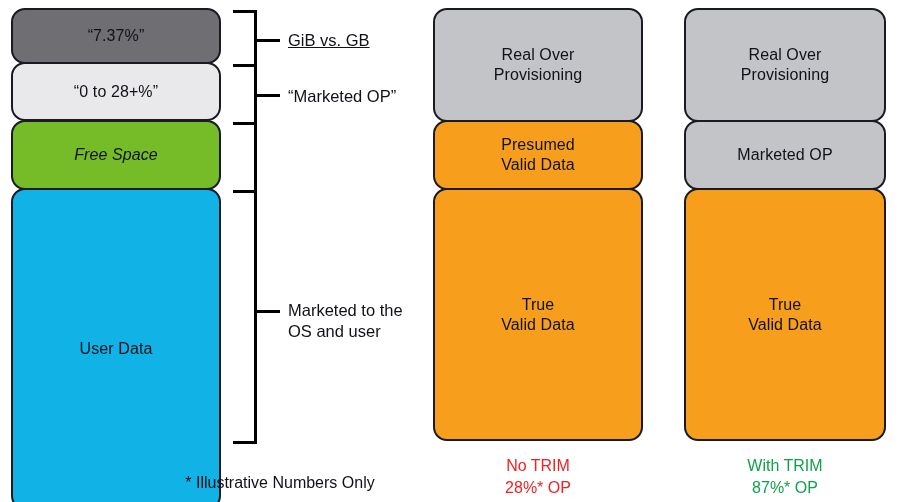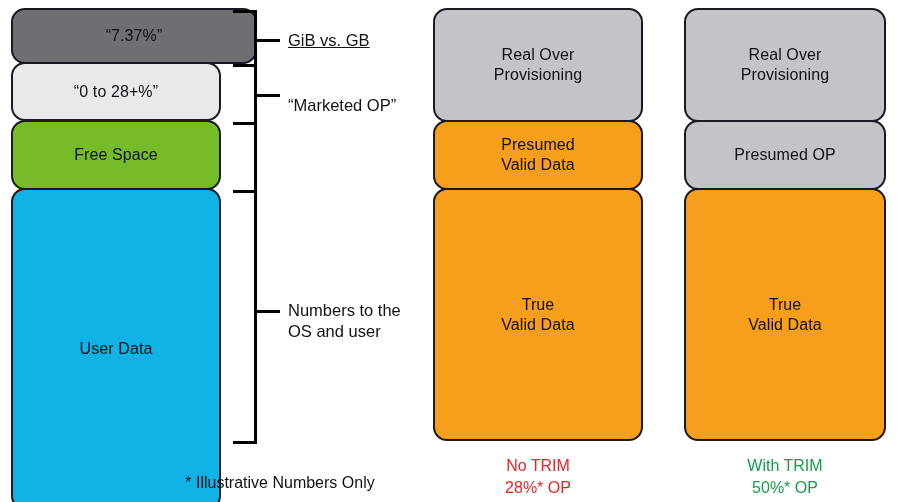--- a/index.html
+++ b/index.html
@@ -82,29 +82,29 @@
     white-space: nowrap;
   }
 </style>
 </head>
 <body>
 
 <div id="stage">
 
   <div>
 
-    <div class="seg" style="left:11px; top:8px; width:246px; height:56px; background:#6e6e73;">
+    <div class="seg" style="left:11px; top:8px; width:210px; height:56px; background:#6e6e73;">
       <span class="lbl">“7.37%”</span>
     </div>
 
     <div class="seg" style="left:11px; top:62px; width:210px; height:59px; background:#e9e9eb;">
       <span class="lbl">“0 to 28+%”</span>
     </div>
 
-    <div class="seg" style="left:11px; top:120px; width:210px; height:70px; background:#76bc29;">
+    <div class="seg" style="left:11px; top:120px; width:210px; height:70px; background:#76bc29;font-style:italic;">
       <span class="lbl">Free Space</span>
     </div>
 
     <div class="seg" style="left:11px; top:188px; width:210px; height:322px; background:#11b2e6;">
       <span class="lbl">User Data</span>
     </div>
   </div>
 
   <div>
     <div class="bracket-spine" style="left:254px; top:10px; height:434px;"></div>
@@ -114,23 +114,23 @@
     <div class="tick" style="left:233px; top:122px; width:24px;"></div>
     <div class="tick" style="left:233px; top:190px; width:24px;"></div>
     <div class="tick" style="left:233px; top:441px; width:24px;"></div>
 
     <div class="tick" style="left:256px; top:39px;  width:24px;"></div>
     <div class="tick" style="left:256px; top:94px;  width:24px;"></div>
     <div class="tick" style="left:256px; top:310px; width:24px;"></div>
 
     <div class="bracket-label" style="left:288px; top:30px;text-decoration:underline;">GiB vs. GB</div>
 
-    <div class="bracket-label" style="left:288px; top:95px;">“Marketed OP”</div>
+    <div class="bracket-label" style="left:288px; top:86px;">“Marketed OP”</div>
 
-    <div class="bracket-label" style="left:288px; top:300px;">Numbers to the
+    <div class="bracket-label" style="left:288px; top:300px;">Marketed to the
 OS and user</div>
   </div>
 
   <div class="footnote" style="left:160px; top:474px; width:240px;">* Illustrative Numbers Only</div>
 
   <div>
 
     <div class="seg" style="left:433px; top:8px; width:210px; height:114px; background:#c3c4c8;">
       <span class="lbl">Real Over
 Provisioning</span>
@@ -151,25 +151,25 @@
   </div>
 
   <div>
 
     <div class="seg" style="left:684px; top:8px; width:202px; height:114px; background:#c3c4c8;">
       <span class="lbl">Real Over
 Provisioning</span>
     </div>
 
     <div class="seg" style="left:684px; top:120px; width:202px; height:70px; background:#c3c4c8;">
-      <span class="lbl">Presumed OP</span>
+      <span class="lbl">Marketed OP</span>
     </div>
 
     <div class="seg" style="left:684px; top:188px; width:202px; height:253px; background:#f79f1c;">
       <span class="lbl">True
 Valid Data</span>
     </div>
 
     <div class="caption green" style="left:684px; top:455px; width:202px;">With TRIM
-50%* OP</div>
+87%* OP</div>
   </div>
 
 </div>
 
 </body></html>

